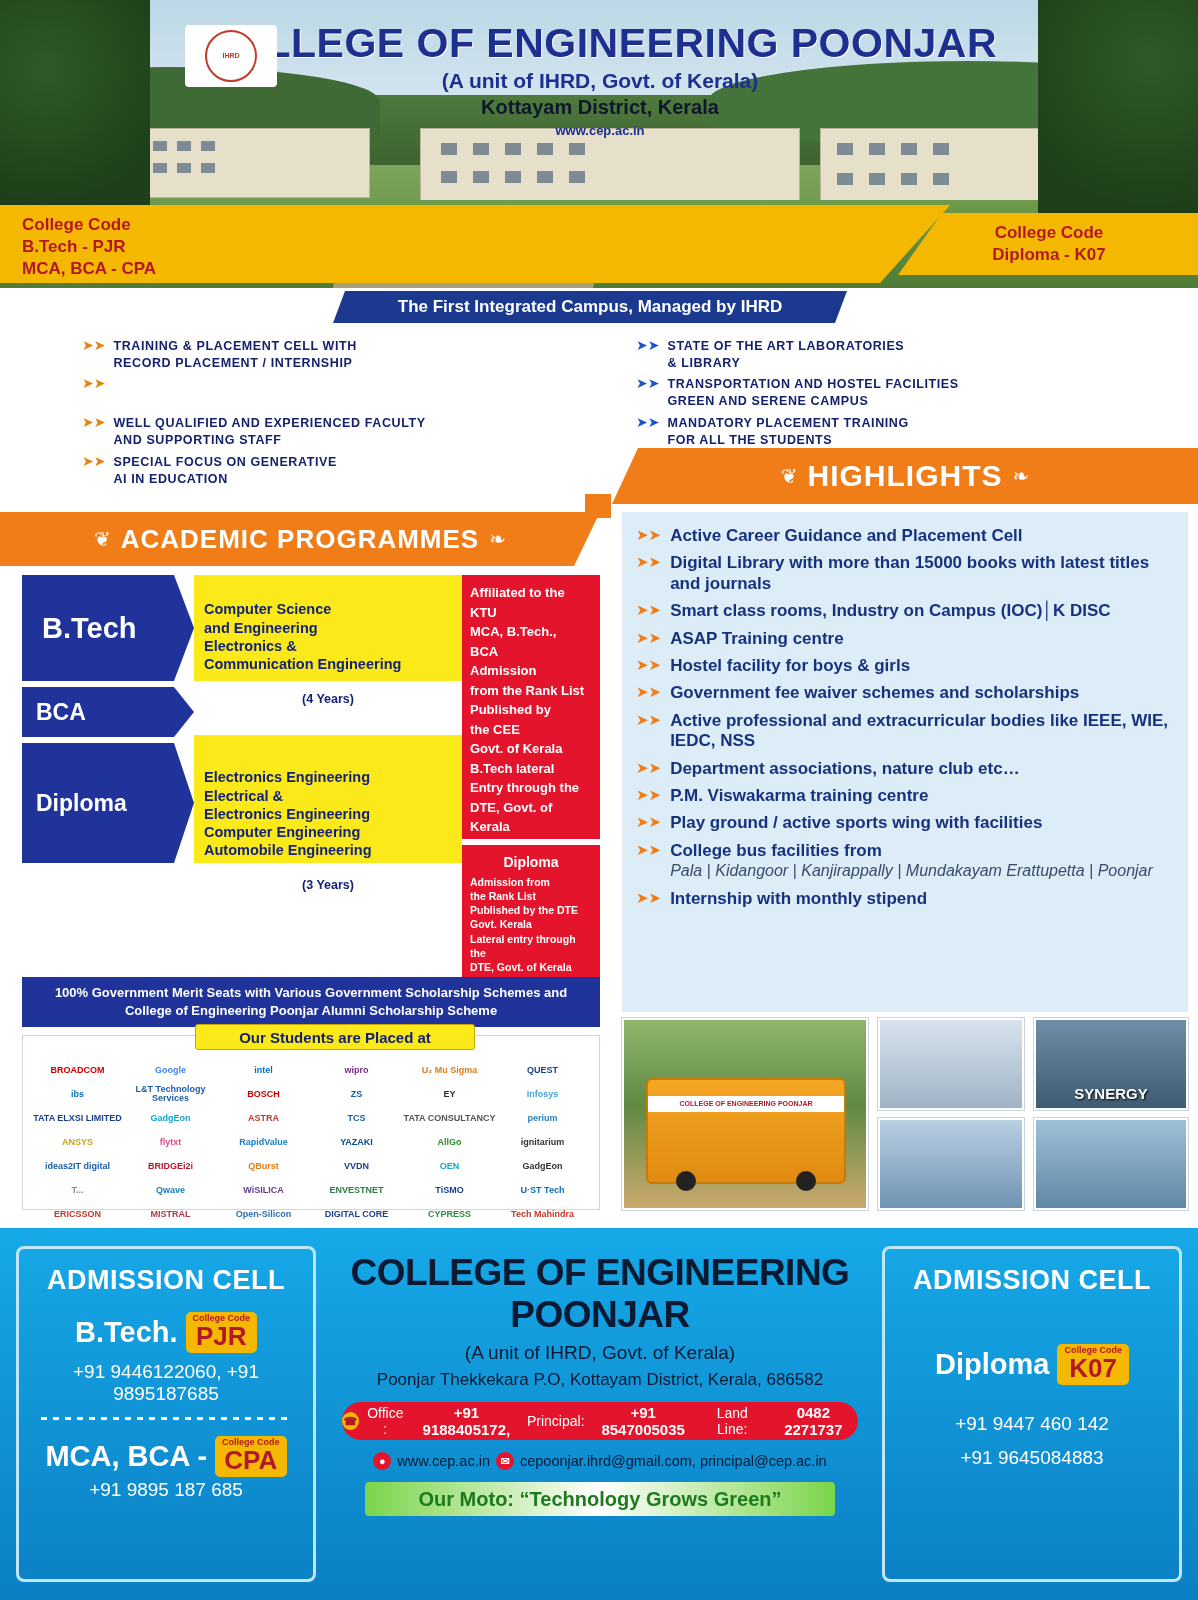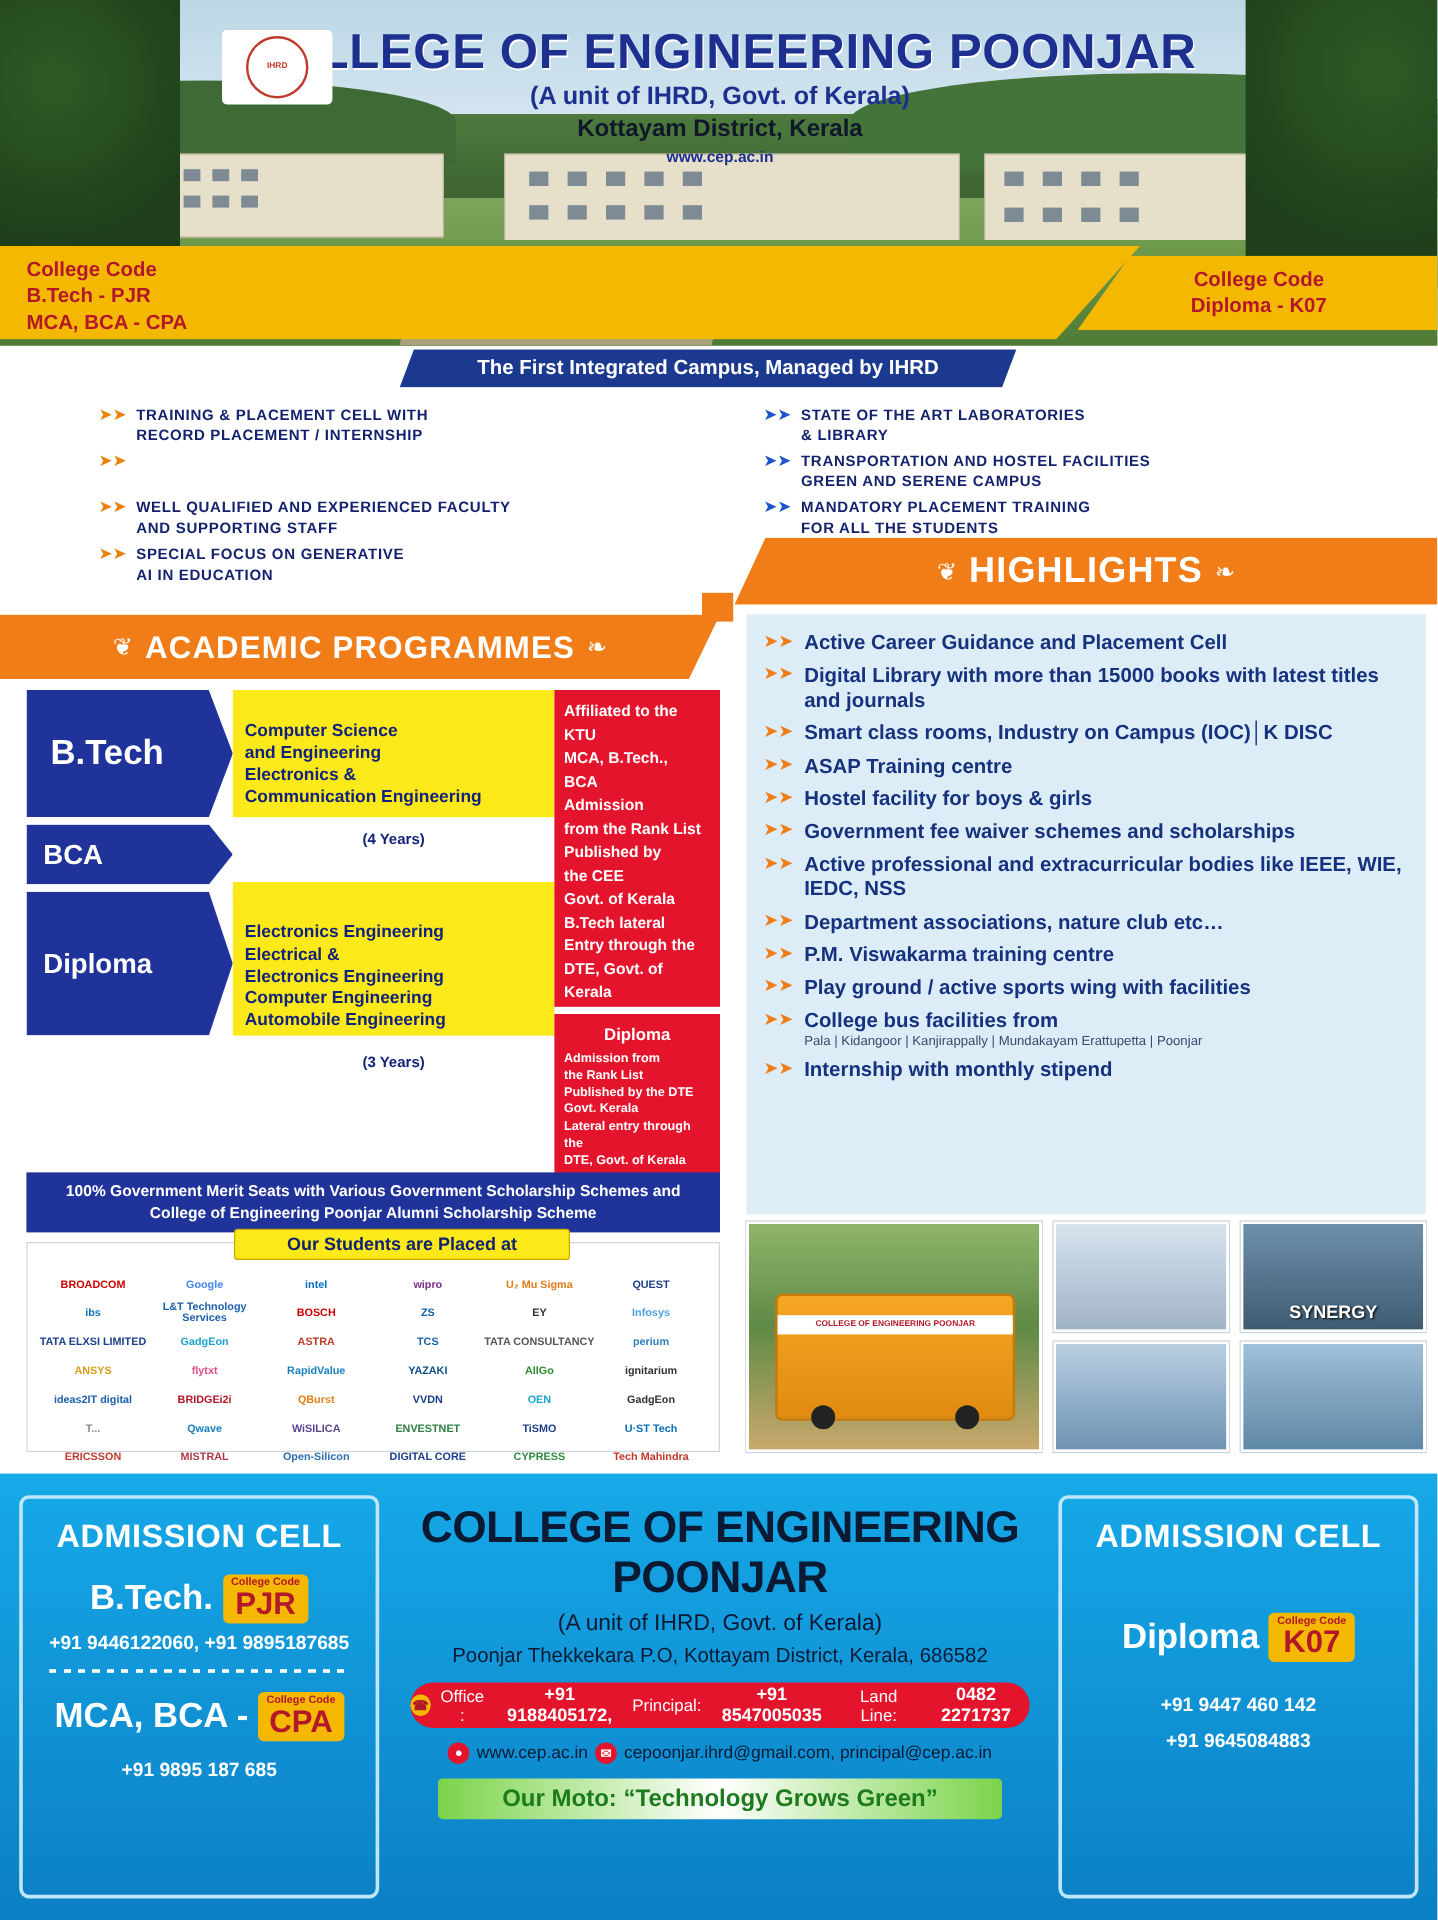--- a/index.html
+++ b/index.html
@@ -128,21 +128,21 @@
   .orange-sq { position:absolute; left:585px; top:494px; width:26px; height:24px; background:#f07d18; z-index:2;}
 
   
   .hl-panel {
     position:absolute; left:622px; top:512px; width:566px; height:500px;
     background:#dcedf7; padding:14px 12px 10px 14px; z-index:2;
   }
   .hl-item { display:flex; gap:9px; margin-bottom:7px; }
   .hl-item .arw { color:#f07d18; font-size:15px; line-height:1.15; flex:0 0 auto; }
   .hl-item .txt { color:#16317d; font-weight:bold; font-size:17px; line-height:1.2; }
-  .bus-list { color:#3a4a6b; font-weight:normal; font-size:11px; line-height:1.3; }
+  .bus-list { color:#3a4a6b; font-weight:normal; font-size:16px; line-height:1.3;font-style:italic; }
 
   
   .ap-table { position:absolute; left:22px; top:575px; width:578px; }
   .ap-row { position:relative; margin-bottom:6px; display:flex; align-items:stretch; }
   .tag {
     width:172px; background:#20339a; color:#fff; font-weight:bold;
     display:flex; align-items:center; padding-left:14px;
     position:relative; clip-path:polygon(0 0, 152px 0, 172px 50%, 152px 100%, 0 100%);
   }
   .tag.mca { font-size:23px; }
@@ -220,21 +220,21 @@
   .fcard.right { right:16px; }
   .fcard h3 { font-size:27px; font-weight:bold; margin-top:16px; letter-spacing:.5px; }
   .code-chip {
     display:inline-block; background:#f5b800; border-radius:5px; padding:2px 7px 4px;
     color:#b3172a; font-weight:bold; line-height:1;
   }
   .code-chip .small { display:block; font-size:9px; color:#b3172a; }
   .code-chip .big { display:block; font-size:26px; color:#b3172a; }
   .frow { display:flex; align-items:center; justify-content:center; gap:8px; margin-top:16px; }
   .frow .lbl { font-size:29px; font-weight:bold; }
-  .fnum { font-size:16px; font-weight:bold; margin-top:8px; }
+  .fnum { font-size:19px; font-weight:normal; margin-top:8px; }
   .dots { margin:12px auto 0; width:250px; height:3px;
     background:repeating-linear-gradient(90deg,#fff 0 6px, transparent 6px 12px); }
 
   .fcenter { position:absolute; left:330px; top:24px; width:540px; text-align:center; }
   .fc-title { font-size:37px; font-weight:bold; color:#0a1a33; letter-spacing:-.5px; }
   .fc-sub { font-size:19px; color:#0a1a33; margin-top:6px; }
   .fc-addr { font-size:17px; color:#0a1a33; margin-top:6px; }
   .fc-pill {
     margin:12px auto 0; width:516px; height:38px; background:#e4142c; border-radius:20px;
     display:flex; align-items:center; justify-content:center; gap:6px; color:#fff; font-size:14px;
@@ -582,21 +582,21 @@
       </div>
       <div class="fnum">+91 9446122060, +91 9895187685</div>
       <div class="dots"></div>
       <div class="frow">
         <span class="lbl">MCA, BCA -</span>
         <span class="code-chip">
           <span class="small">College Code</span>
           <span class="big">CPA</span>
         </span>
       </div>
-      <div class="fnum" style="margin-top:16px;">+91 9895 187 685</div>
+      <div class="fnum" style="margin-top:2px;">+91 9895 187 685</div>
     </div>
 
     <div class="fcenter">
       <div class="fc-title">COLLEGE OF ENGINEERING POONJAR</div>
       <div class="fc-sub">(A unit of IHRD, Govt. of Kerala)</div>
       <div class="fc-addr">Poonjar Thekkekara P.O, Kottayam District, Kerala, 686582</div>
       <div class="fc-pill">
         <span class="circ-icon">☎</span>
         <span>Office :</span>
         <b>+91 9188405172,</b>

